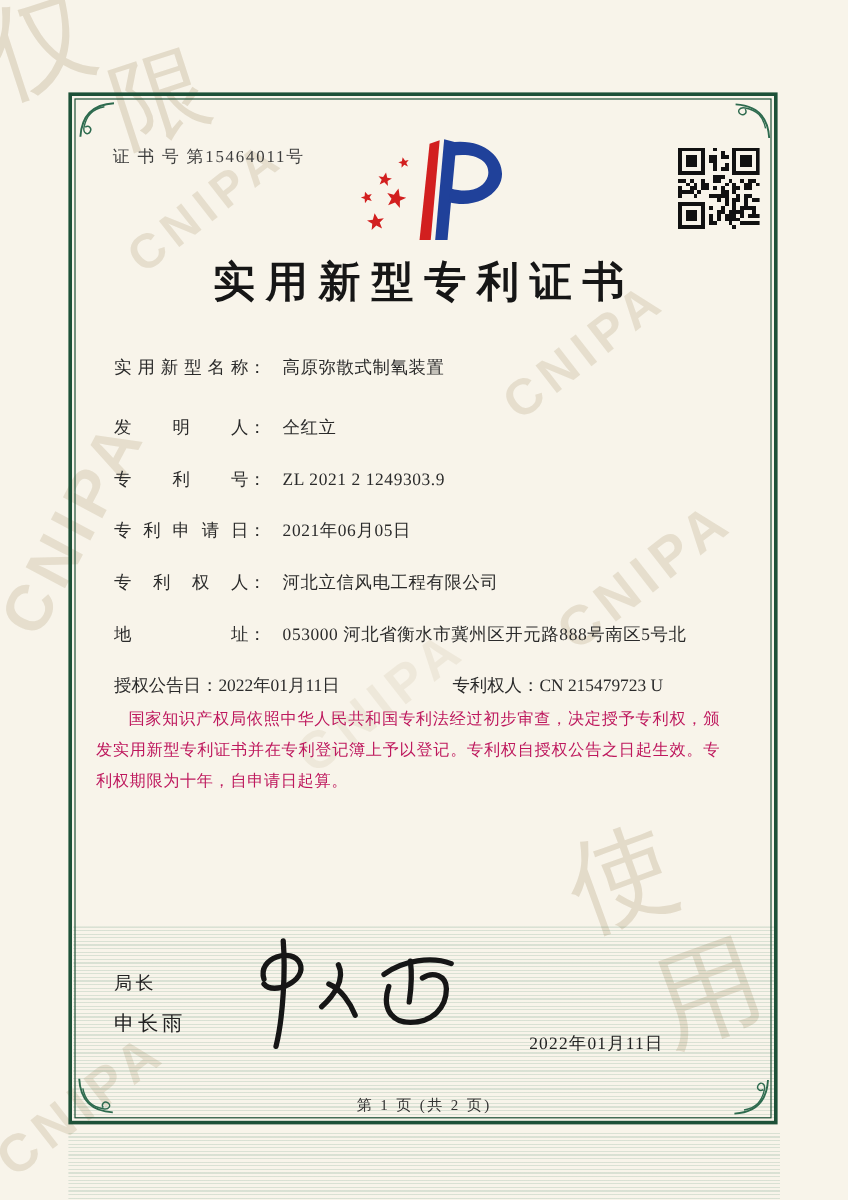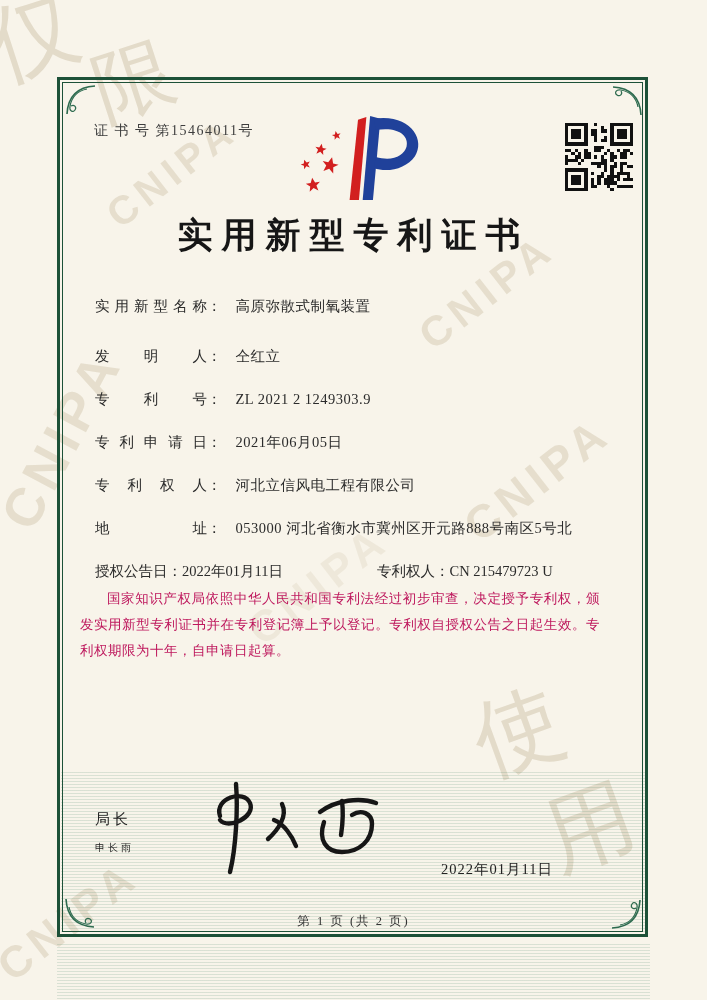--- a/index.html
+++ b/index.html
@@ -34,21 +34,21 @@
   .fields{position:absolute;z-index:2;left:95px;top:297px;width:528px;font-size:14.5px;color:#2b2b2b;}
   .frow{position:absolute;left:0;white-space:nowrap;}
   .flabel{display:inline-block;width:112px;text-align:justify;text-align-last:justify;}
   .fcolon{display:inline-block;}
   .fvalue{display:inline-block;margin-left:14px;letter-spacing:0.5px;}
   .grant2{position:absolute;left:282px;top:0;white-space:nowrap;}
   .paras{position:absolute;z-index:2;left:80px;top:586px;width:520px;
     font-size:13.5px;line-height:26px;color:#be185d;text-align:justify;}
   .paras p{margin:0;text-indent:2em;letter-spacing:0.5px;}
   .sig-title{position:absolute;z-index:2;left:95px;top:810px;font-size:15px;letter-spacing:3px;color:#222;}
-  .sig-name{position:absolute;z-index:2;left:95px;top:841px;font-size:10px;letter-spacing:3px;color:#222;}
+  .sig-name{position:absolute;z-index:2;left:95px;top:841px;font-size:17px;letter-spacing:3px;color:#222;}
   .sig-svg{position:absolute;z-index:2;left:190px;top:776px;width:240px;height:106px;}
   .sig-date{position:absolute;z-index:2;left:441px;top:860px;font-size:14.5px;letter-spacing:1px;color:#222;}
   .page-info{position:absolute;z-index:2;left:0;right:0;top:913px;text-align:center;
     font-size:12.5px;letter-spacing:2px;color:#333;}
   .bottom-note{position:absolute;z-index:2;left:0;right:0;top:951px;text-align:center;
     font-size:13px;letter-spacing:4px;color:#2b2b2b;}
 </style>
 </head>
 <body>
 

